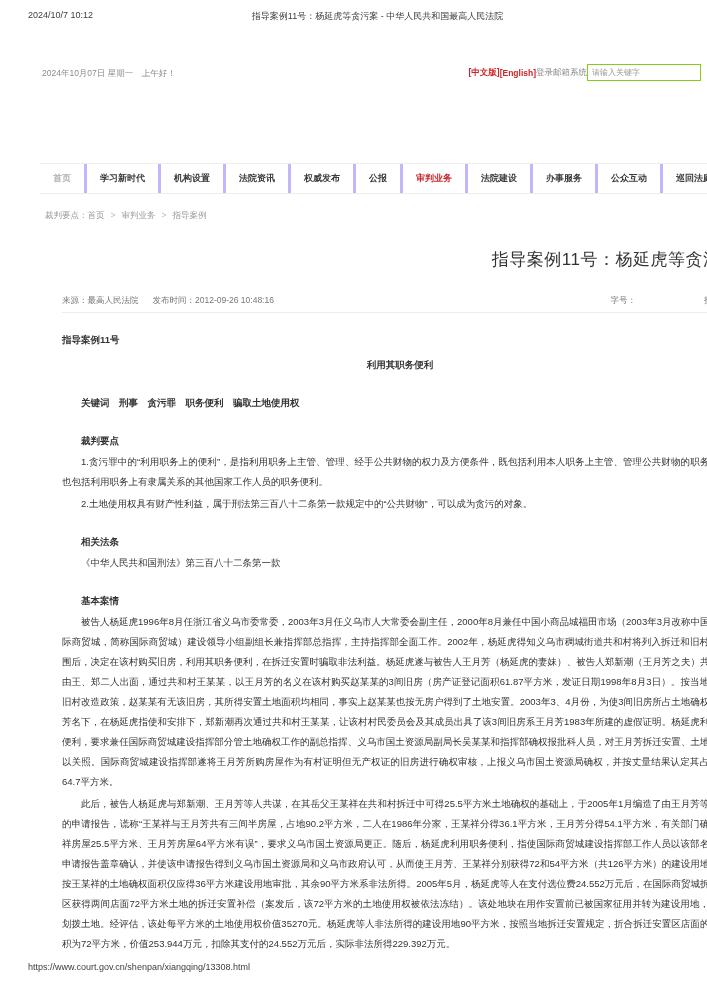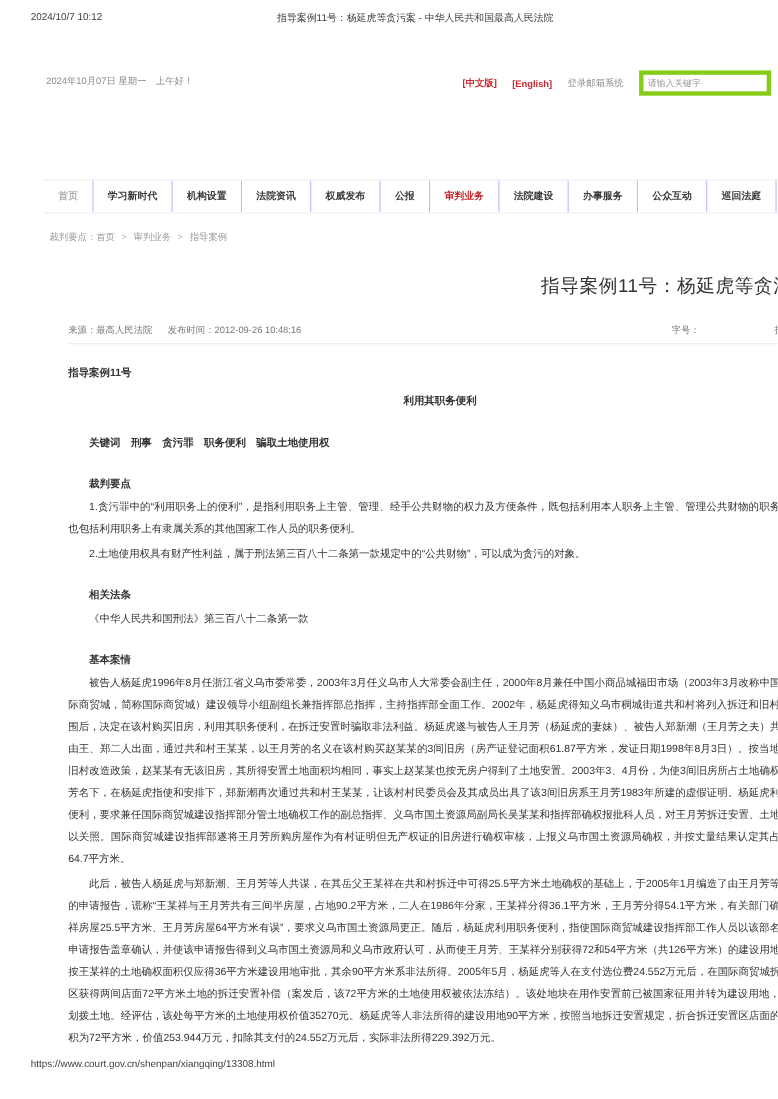--- a/index.html
+++ b/index.html
@@ -8,31 +8,31 @@
   
   .print-header{position:absolute;top:10px;left:0;right:0;height:14px;font-size:9px;color:#3d3d3d;}
   .ph-date{position:absolute;left:28px;top:0;}
   .ph-title{position:absolute;left:0;right:0;top:0;text-align:center;}
   .print-footer{position:absolute;top:962px;left:0;right:0;height:14px;font-size:9px;color:#3d3d3d;}
   .pf-url{position:absolute;left:28px;top:0;}
   .pf-page{position:absolute;right:28px;top:0;}
   
   .toolbar{position:absolute;top:64px;left:42px;right:40px;height:18px;font-size:8.5px;color:#8a8a8a;}
   .tb-greeting{position:absolute;left:0;top:4px;}
-  .tb-right{position:absolute;right:14px;top:0;display:flex;align-items:center;gap:14px;}
+  .tb-right{position:absolute;right:14px;top:0;display:flex;align-items:center;}
   .tb-lang{color:#c9272d;font-weight:bold;cursor:pointer;}
   .tb-mail{color:#8a8a8a;cursor:pointer;}
-  .tb-search{width:104px;height:15px;border:4px solid #84cc16;font-size:8px;padding:0 4px;color:#555;
+  .tb-search{width:104px;height:15px;border:1px solid #84cc16;font-size:8px;padding:0 4px;color:#555;
              font-family:"Liberation Sans","DejaVu Sans",sans-serif;outline:none;}
   .tb-search::placeholder{color:#999;}
   
   .nav{position:absolute;top:163px;left:40px;right:0;height:29px;display:flex;align-items:stretch;
        border-top:1px solid #ededed;border-bottom:1px solid #ededed;overflow:hidden;white-space:nowrap;}
   .nav-item{flex:0 0 auto;padding:0 13px;line-height:28px;font-size:9px;font-weight:bold;color:#3b3b3b;
-            border-left:1px solid #c4b5fd;cursor:pointer;max-width:86px;overflow:hidden;text-overflow:ellipsis;}
+            border-left:3px solid #c4b5fd;cursor:pointer;max-width:86px;overflow:hidden;text-overflow:ellipsis;}
   .nav-item:first-child{border-left:none;}
   .nav-item.muted{color:#b3b3b3;}
   .nav-item.active{color:#c9272d;}
   
   .breadcrumb{position:absolute;top:210px;left:45px;font-size:8.5px;color:#999;}
   .bc-sep{margin:0 6px;color:#bbb;}
   .bc-link{color:#999;cursor:pointer;}
   
   .article-title{position:absolute;top:248px;left:62px;right:17px;text-align:right;
                  font-size:17px;color:#333;letter-spacing:0.5px;}

